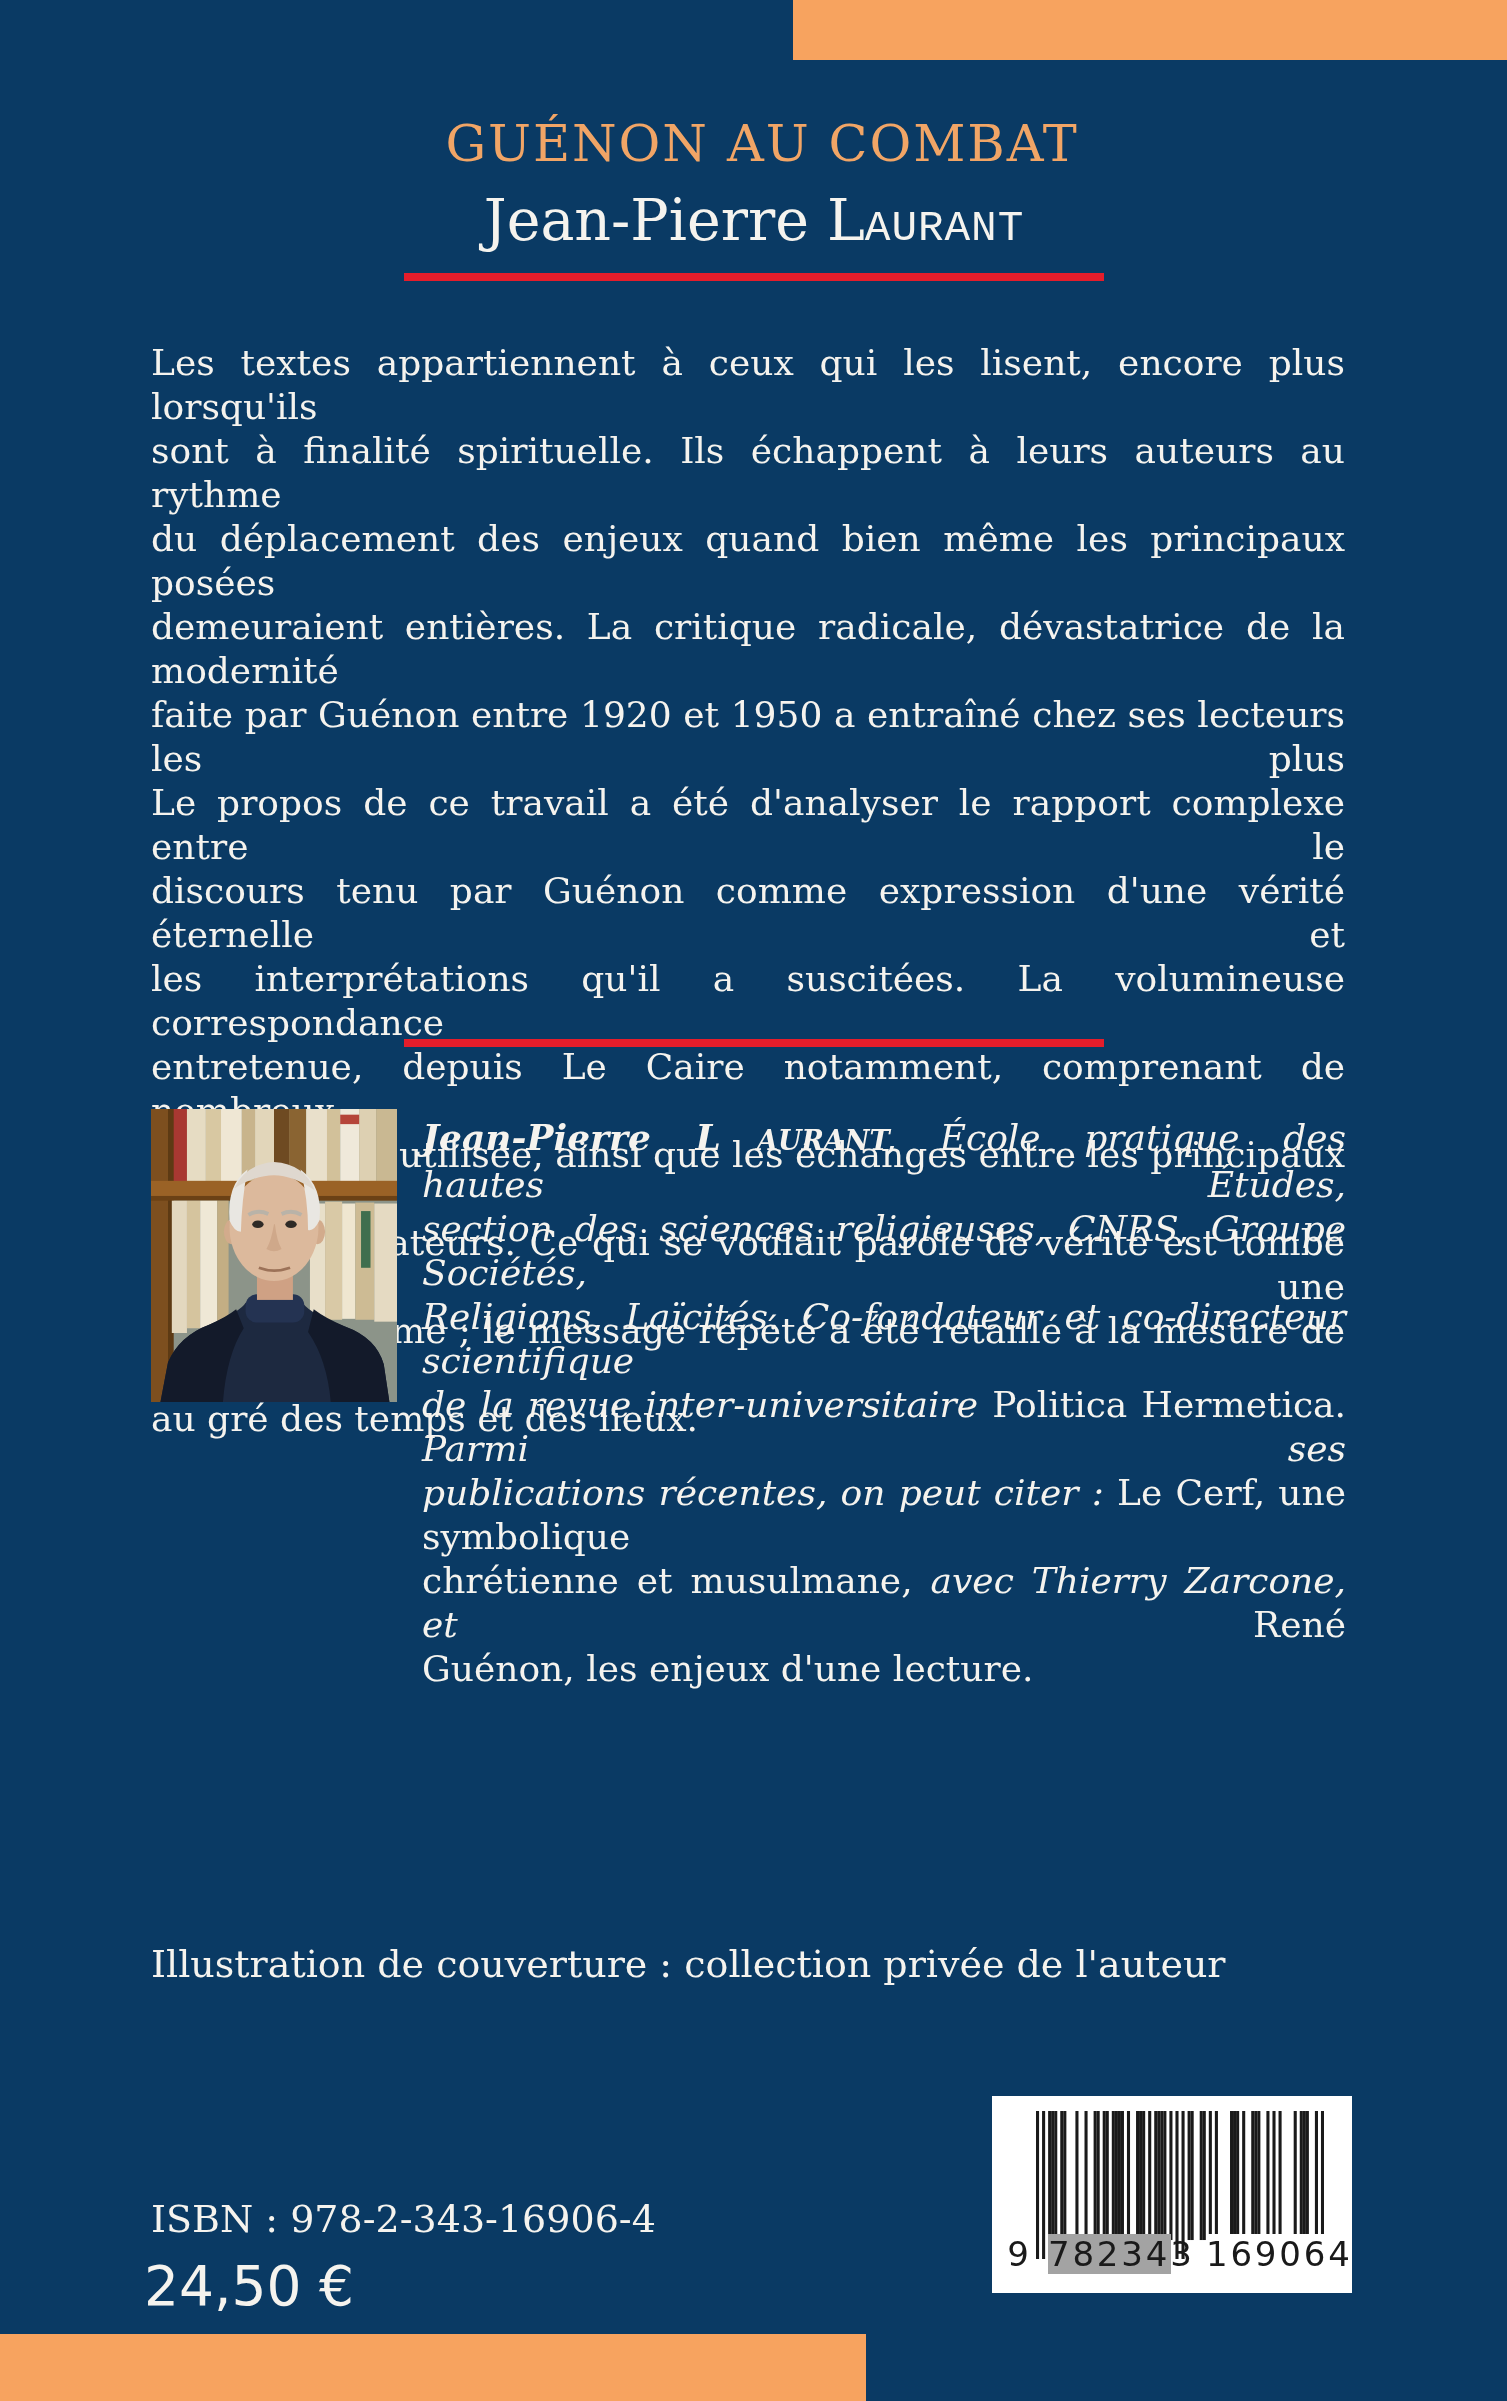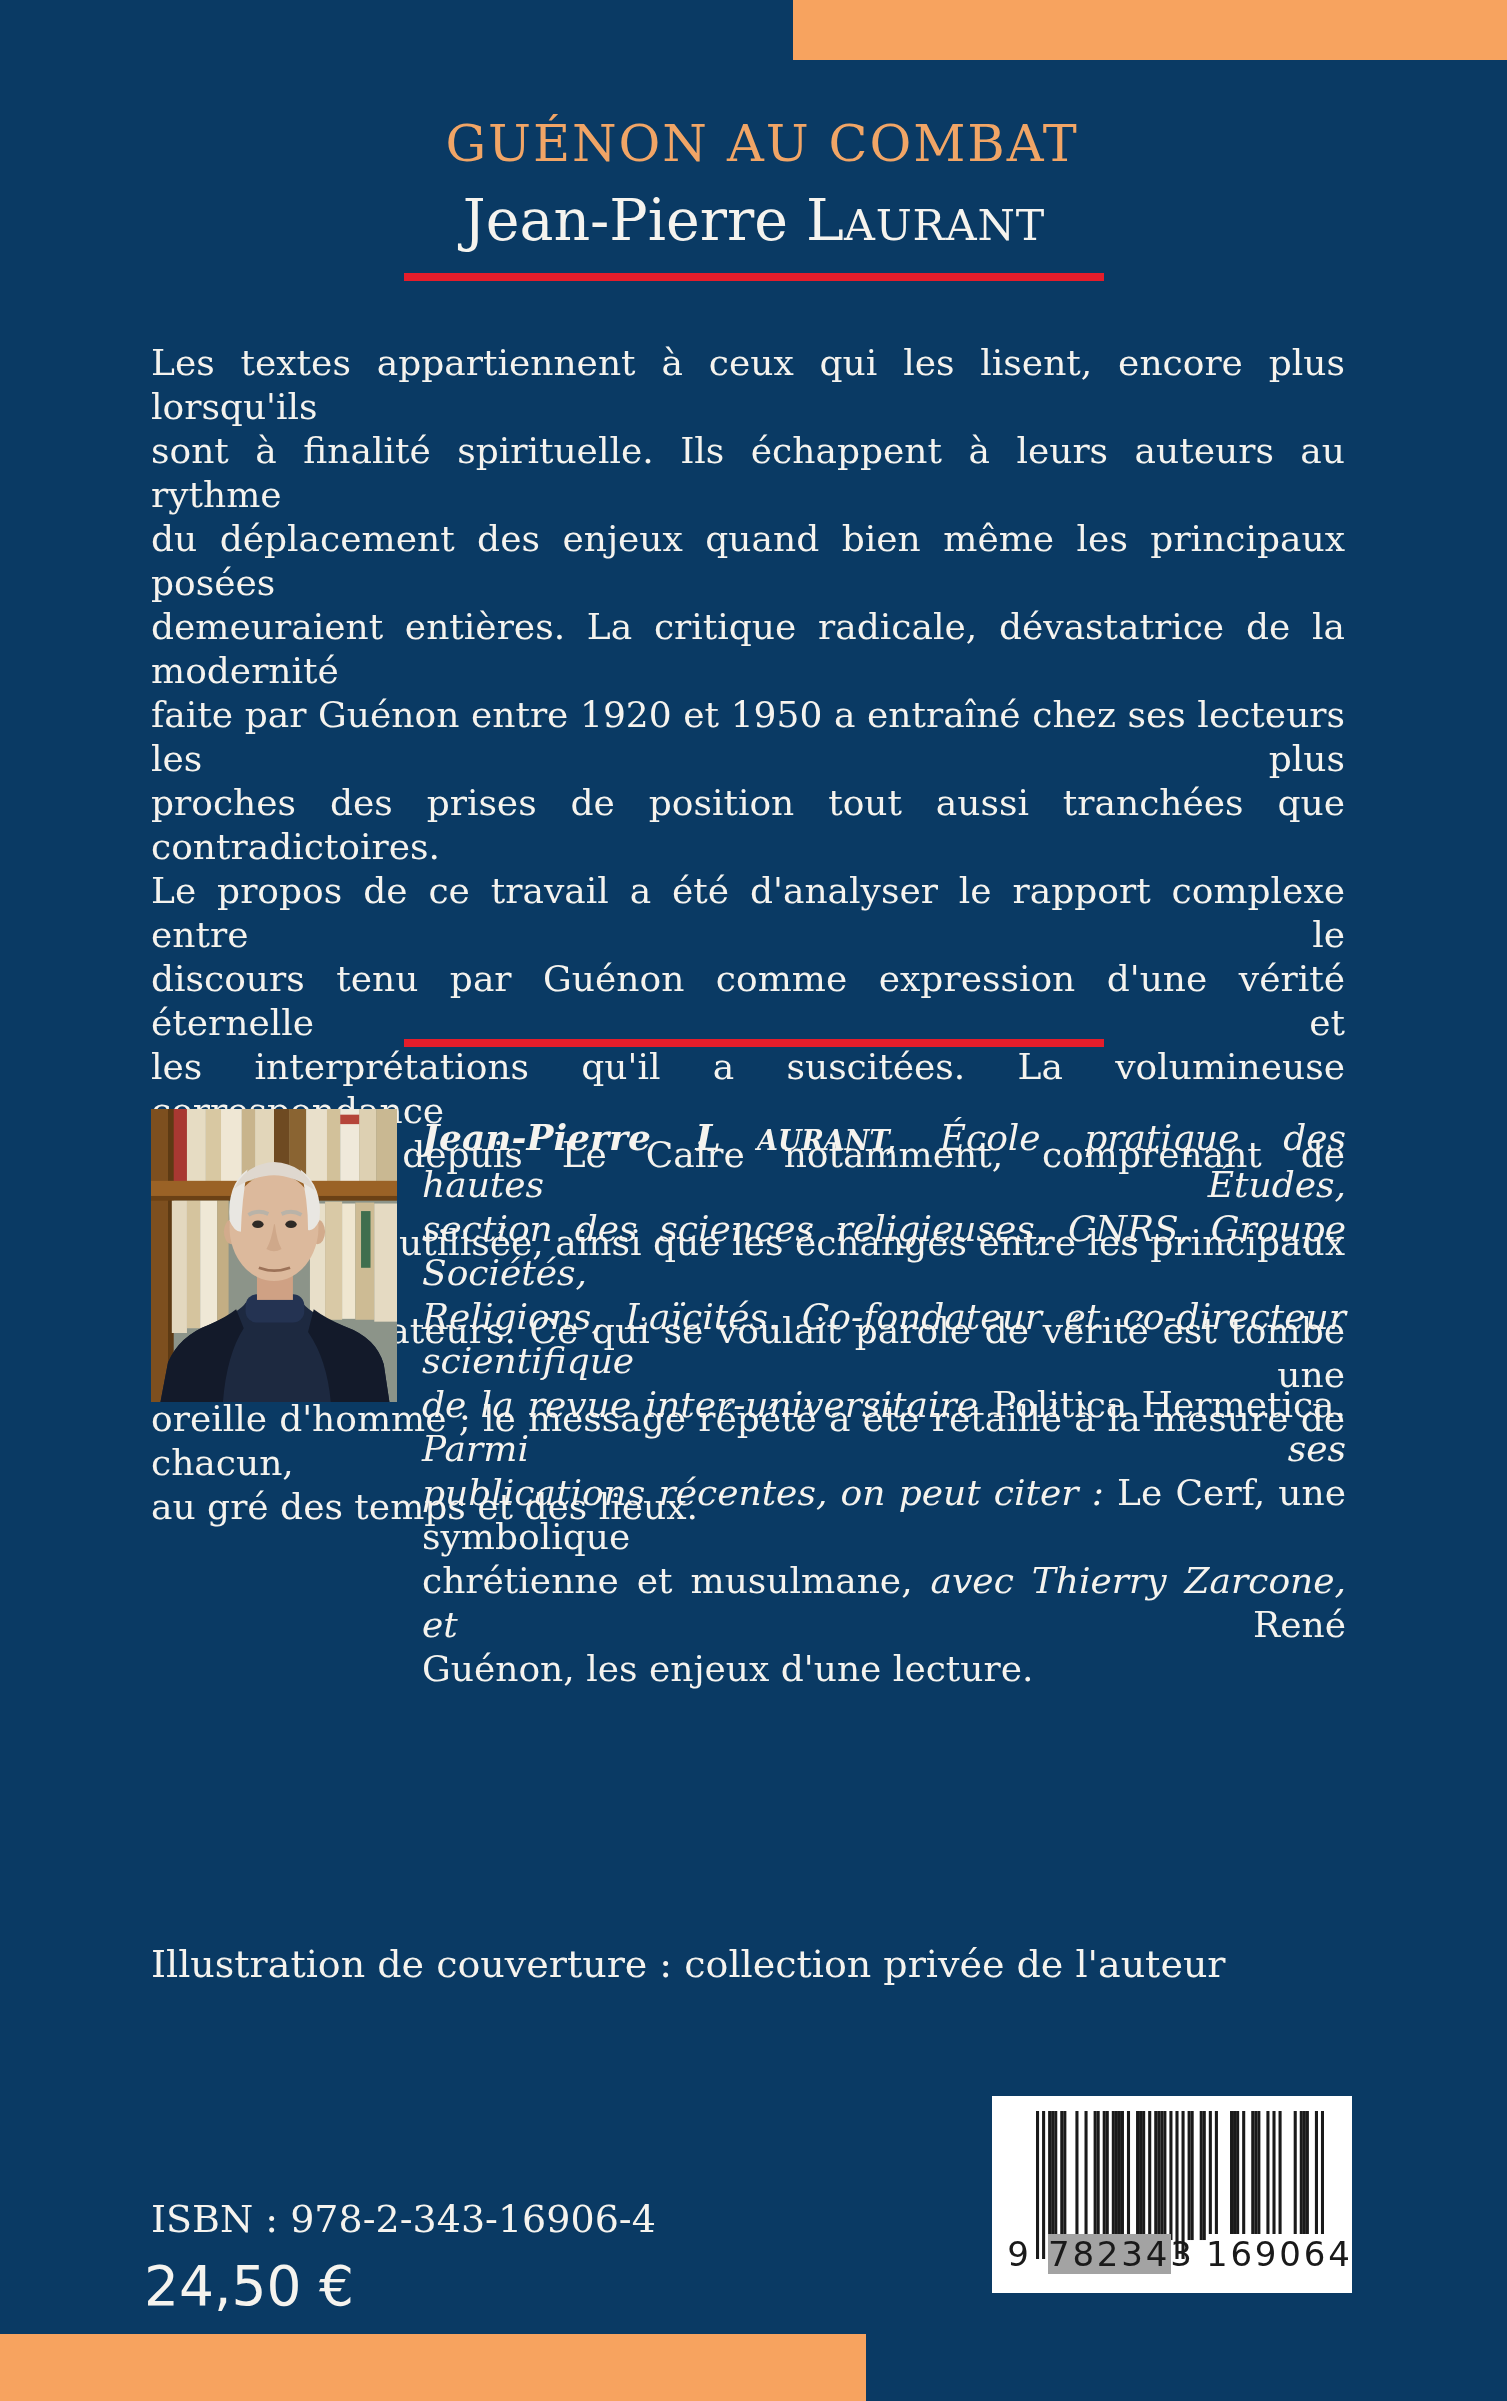--- a/index.html
+++ b/index.html
@@ -6,21 +6,21 @@
     --bg:#0A3A64; --accent:#F7A35F; --title:#F1A566; --red:#E51D2B; --txt:#F5F3EE;
   }
   html,body{margin:0;padding:0;background:var(--bg);}
   .cover{position:relative;width:1508px;height:2402px;background:var(--bg);overflow:hidden;
          font-family:"DejaVu Serif","Liberation Serif",serif;color:var(--txt);}
   .top-bar{position:absolute;top:0;left:793px;width:714px;height:60px;background:var(--accent);}
   .bottom-bar{position:absolute;bottom:0;left:0;width:866px;height:68px;background:var(--accent);}
   .title{position:absolute;top:106px;left:0;width:100%;margin:8px;text-align:center;
          font-size:51px;font-weight:normal;letter-spacing:1.9px;color:var(--title);}
   .author{position:absolute;top:187px;left:0;width:100%;text-align:center;font-size:57px;}
-  .author .sc{font-size:0.75em;text-transform:uppercase;letter-spacing:0.9px;}
+  .author .sc{font-size:0.75em;text-transform:uppercase;letter-spacing:0.9px;font-family:Liberation Mono, monospace;}
   .rule{position:absolute;left:404px;width:700px;height:7.6px;background:var(--red);}
   .rule1{top:273px;}
   .rule2{top:1039px;}
   .synopsis{position:absolute;top:333px;left:151px;width:1194px;font-size:36px;line-height:44px;margin-top:8px;}
   .jline{text-align:justify;text-align-last:justify;white-space:normal;}
   .jline.last{text-align-last:left;}
   .bio{position:absolute;top:1115px;left:422px;width:924px;font-size:36px;line-height:44px;}
   .it{font-style:italic;}
   .rm{font-style:normal;}
   .bi{font-style:italic;font-weight:bold;}
@@ -52,21 +52,20 @@
   </div>
 
   <div class="rule rule1"></div>
 
   <div class="synopsis">
     <div class="jline">Les textes appartiennent à ceux qui les lisent, encore plus lorsqu'ils</div>
     <div class="jline">sont à finalité spirituelle. Ils échappent à leurs auteurs au rythme</div>
     <div class="jline">du déplacement des enjeux quand bien même les principaux posées</div>
     <div class="jline">demeuraient entières. La critique radicale, dévastatrice de la modernité</div>
     <div class="jline">faite par Guénon entre 1920 et 1950 a entraîné chez ses lecteurs les plus</div>
-    <div class="jline last">proches des prises de position tout aussi tranchées que contradictoires.</div>
     <div class="jline">Le propos de ce travail a été d'analyser le rapport complexe entre le</div>
     <div class="jline">discours tenu par Guénon comme expression d'une vérité éternelle et</div>
     <div class="jline">les interprétations qu'il a suscitées. La volumineuse correspondance</div>
     <div class="jline">entretenue, depuis Le Caire notamment, comprenant de nombreux</div>
     <div class="jline">inédits, a été utilisée, ainsi que les échanges entre les principaux réseaux</div>
     <div class="jline">de ses admirateurs. Ce qui se voulait parole de vérité est tombé dans une</div>
     <div class="jline">oreille d'homme ; le message répété a été retaillé à la mesure de chacun,</div>
     <div class="jline last">au gré des temps et des lieux.</div>
   </div>
 

